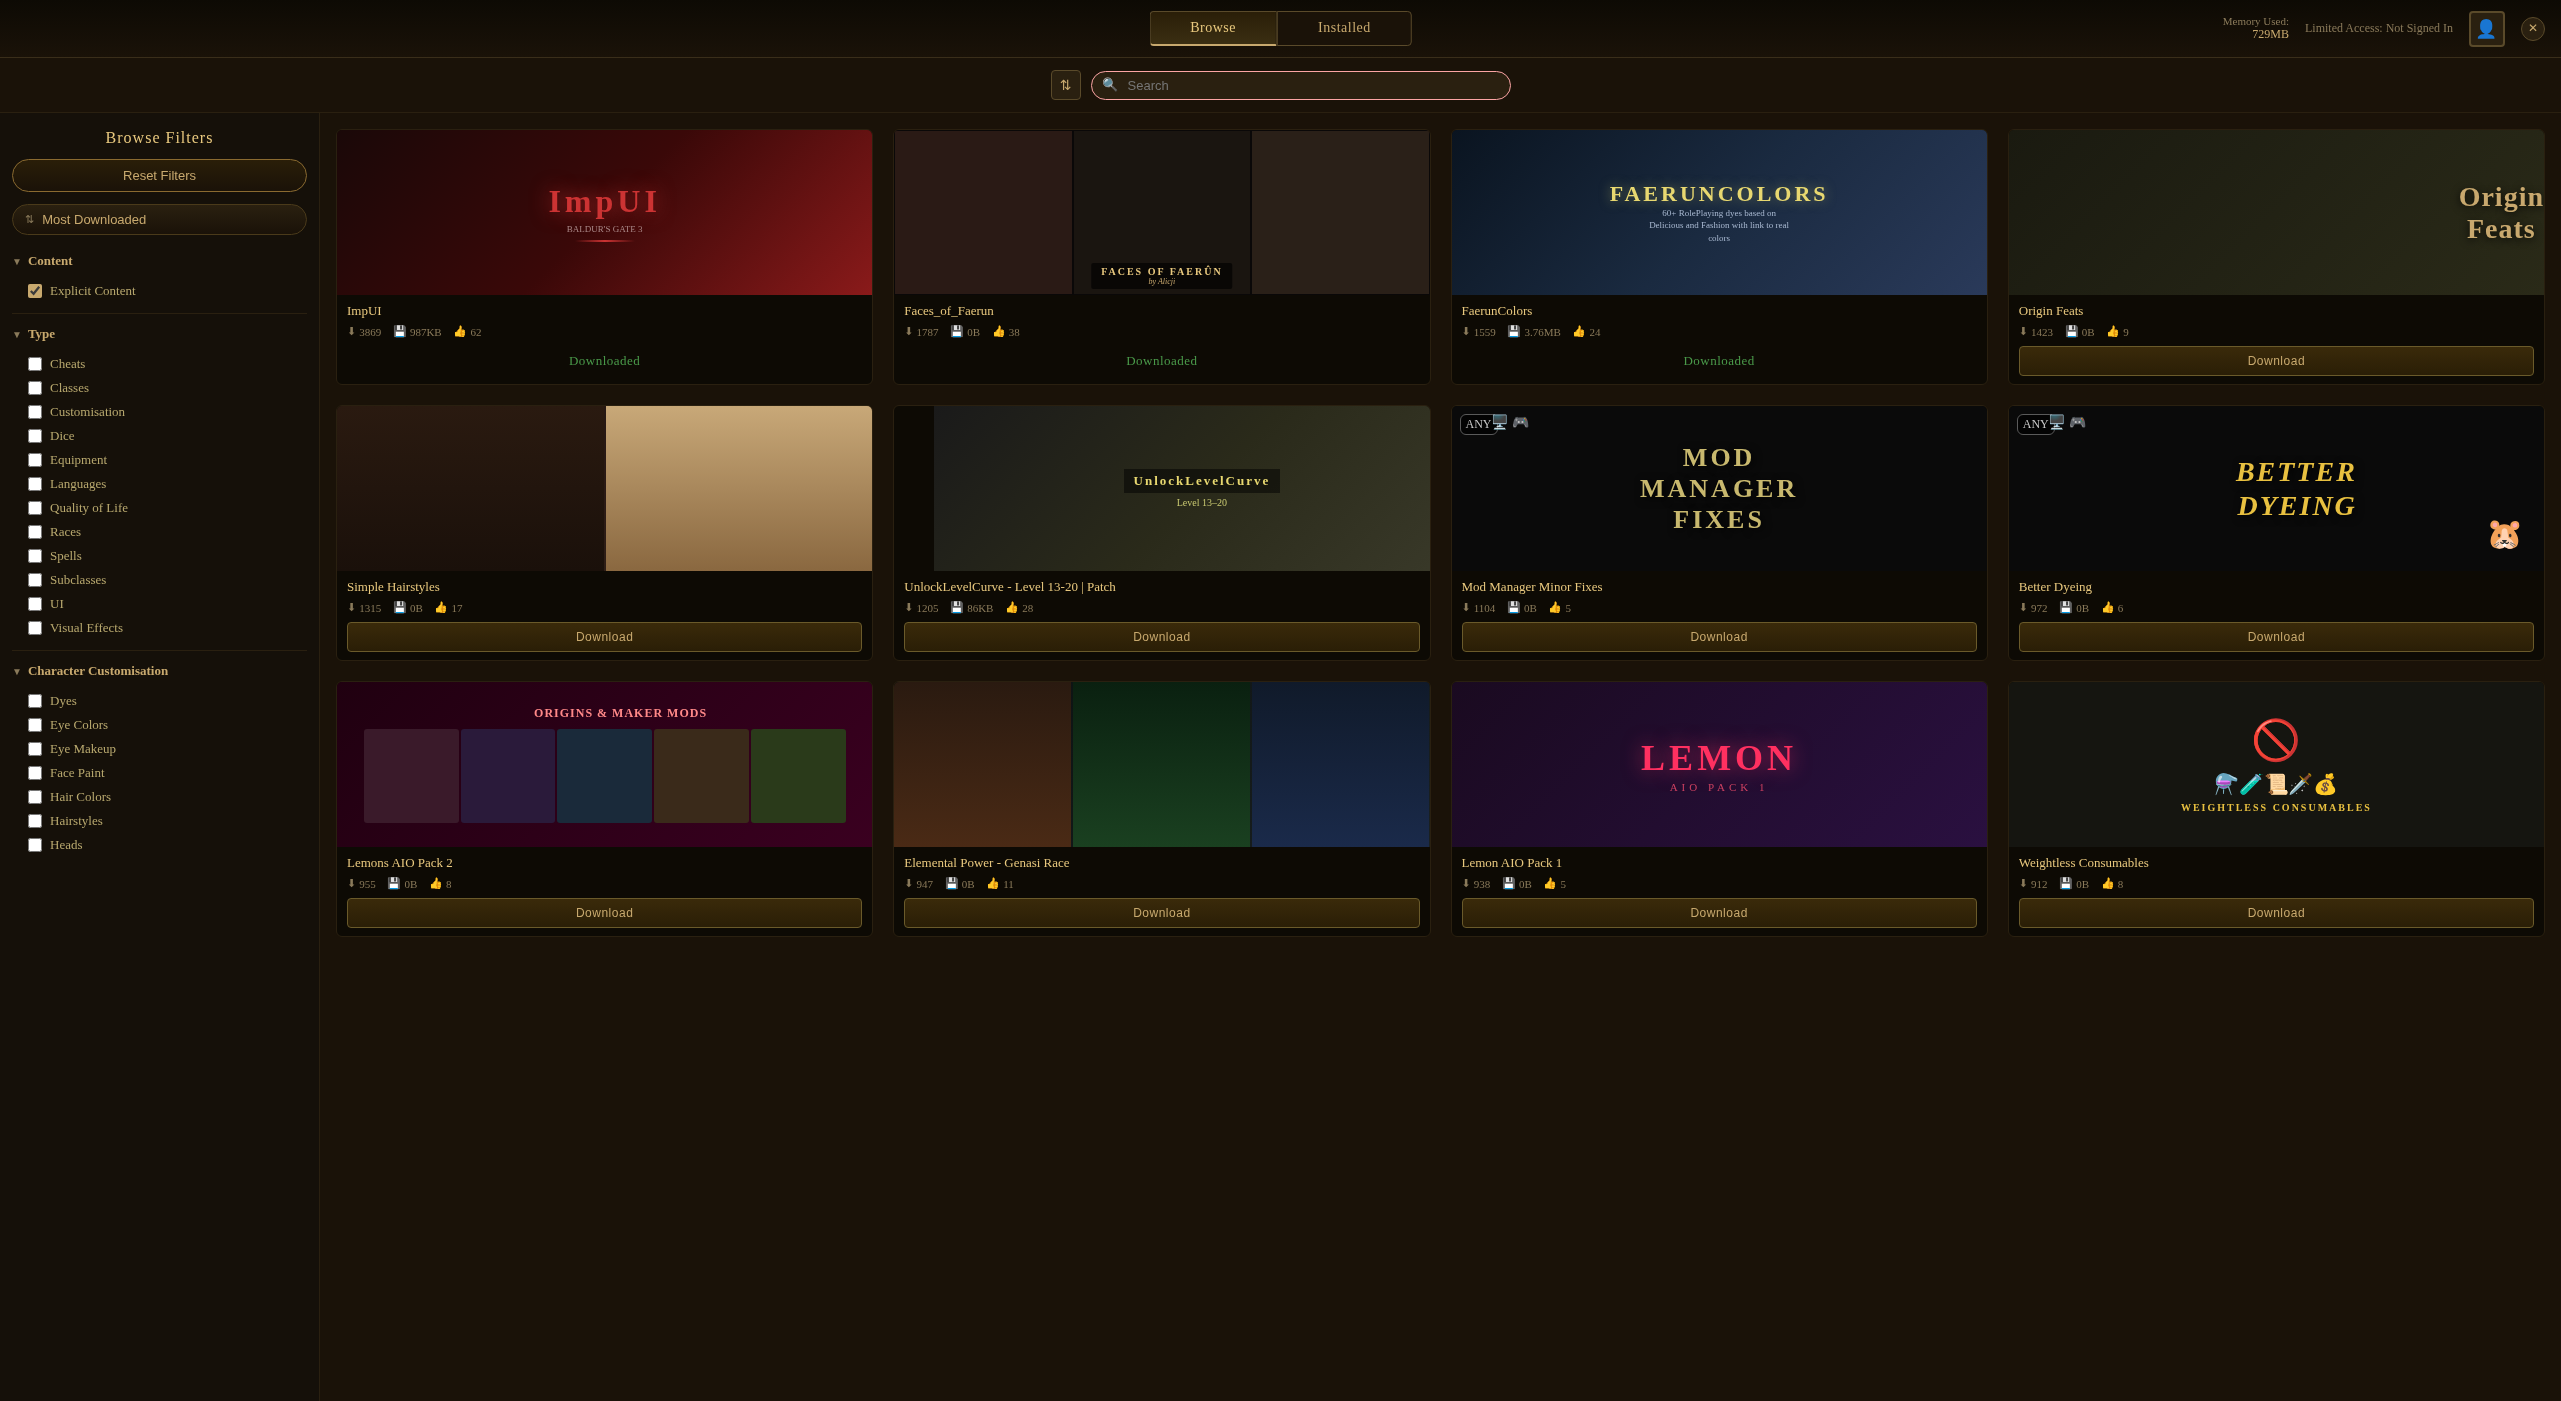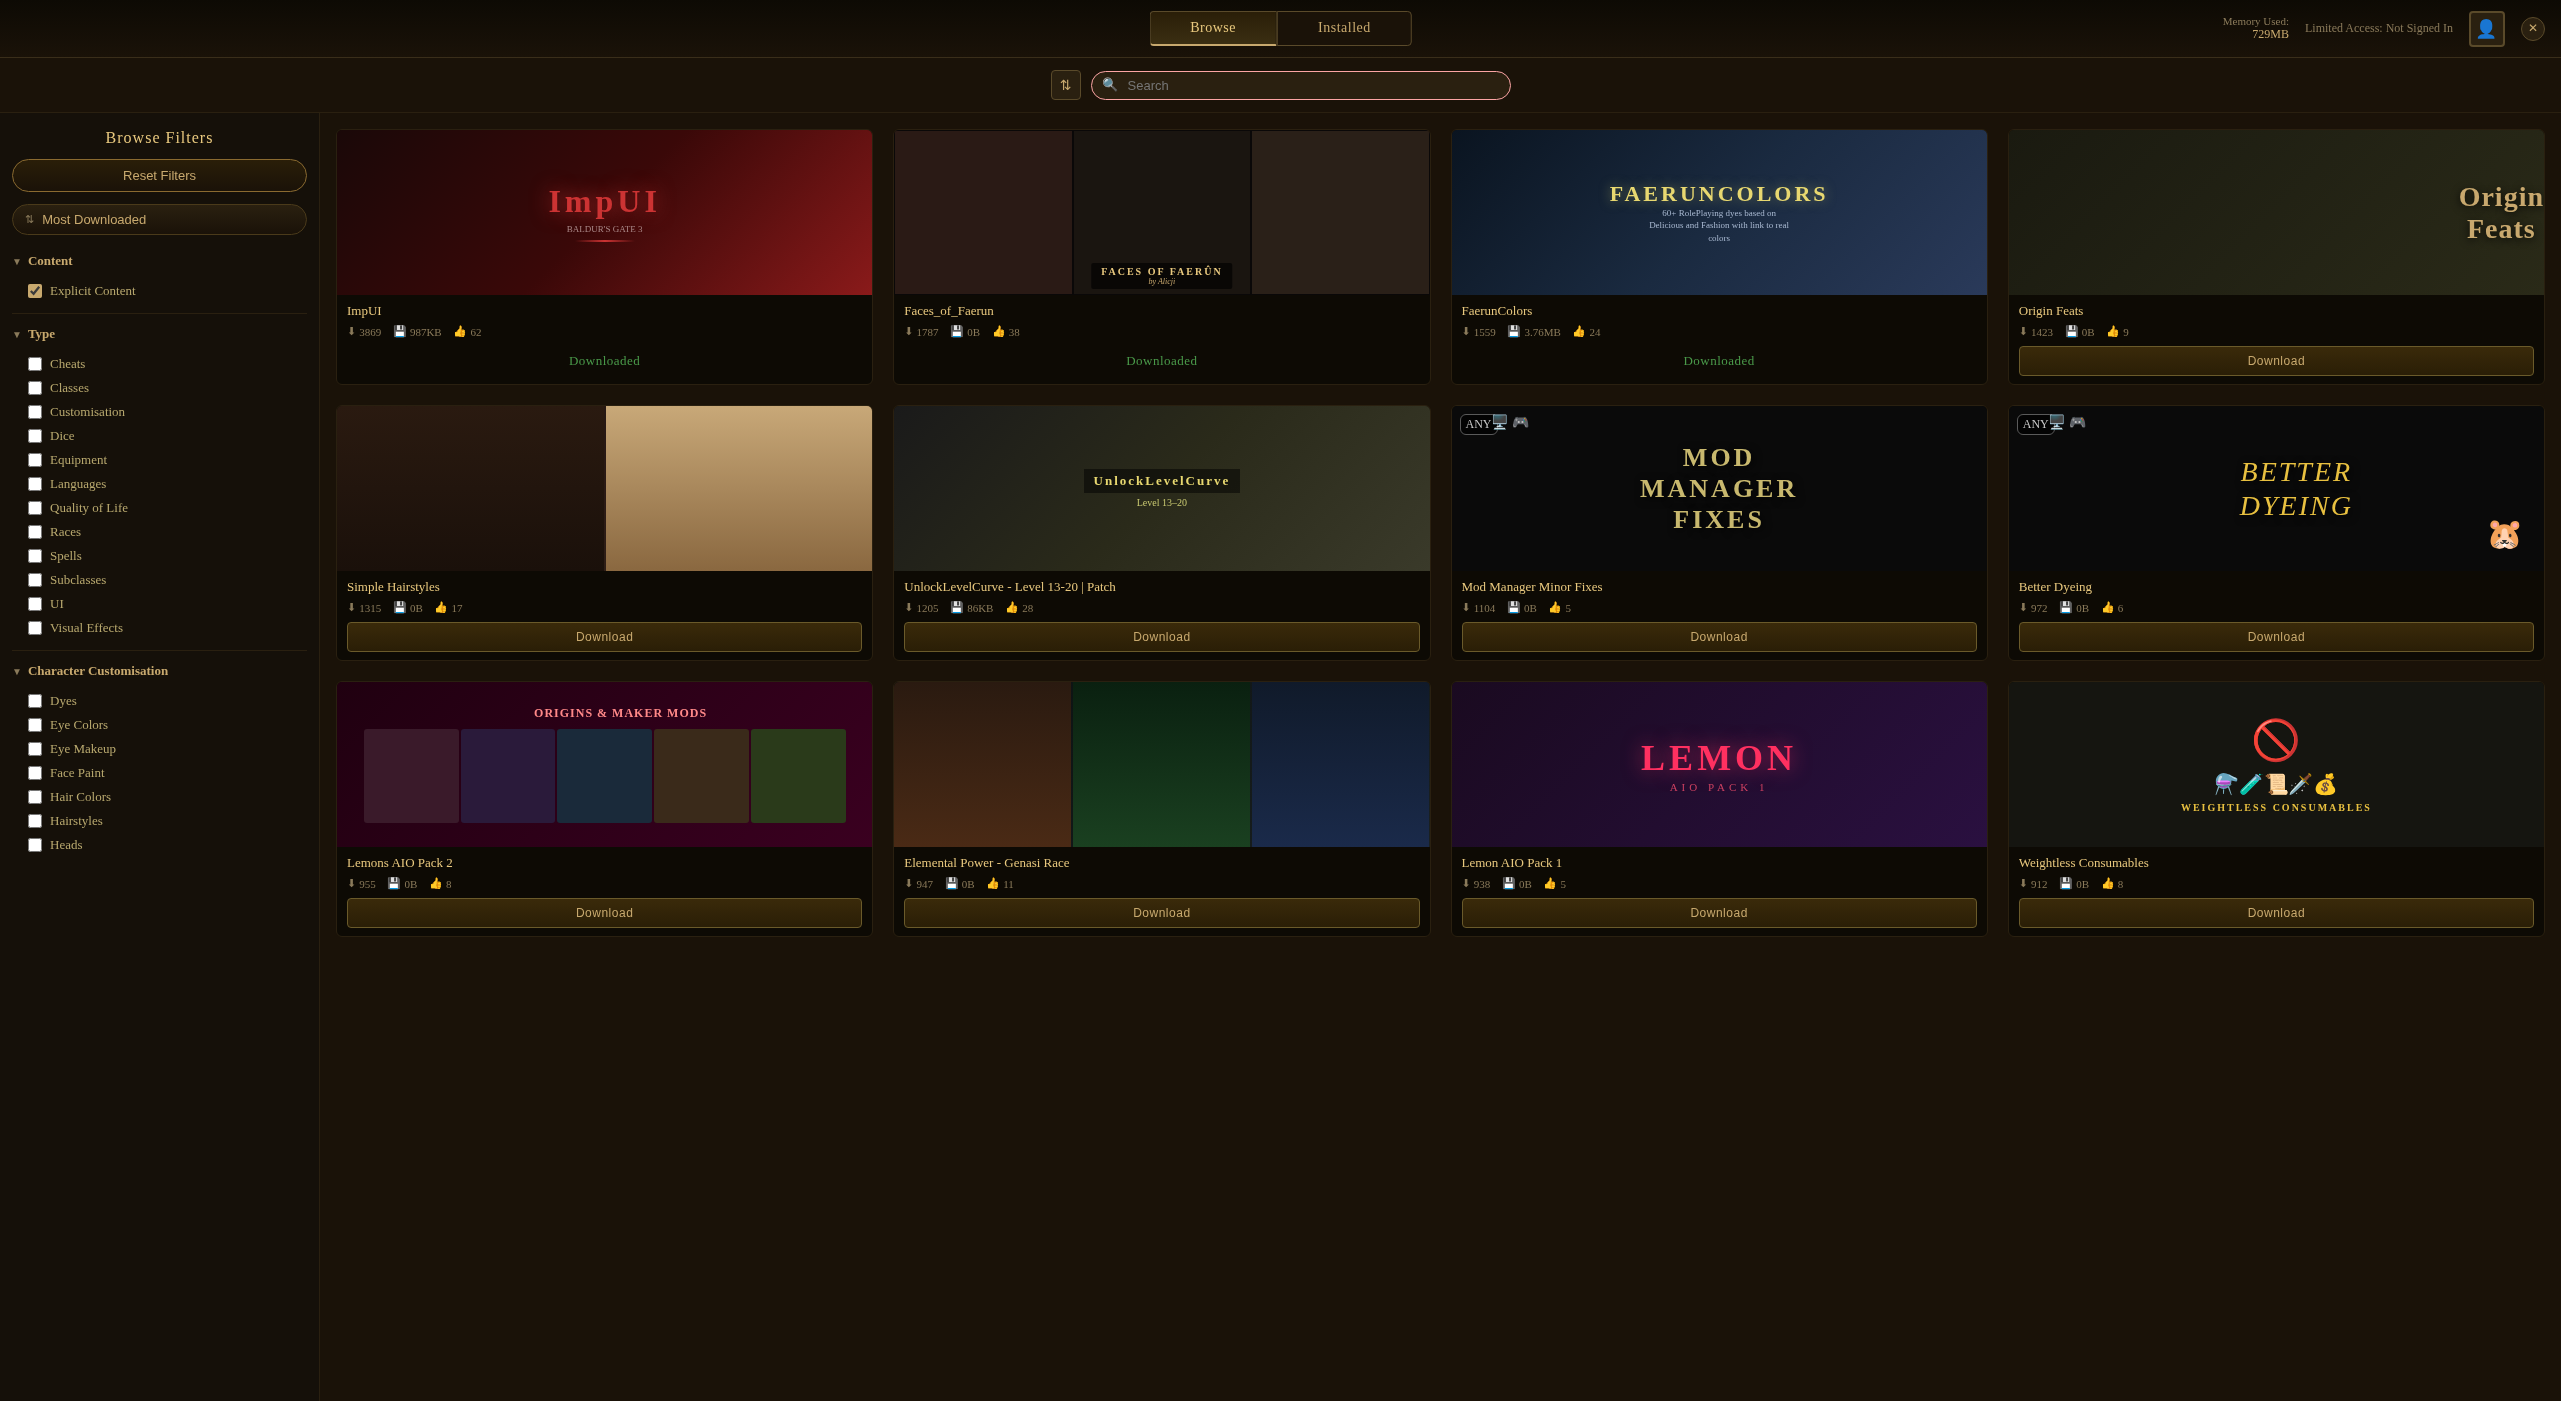--- a/index.html
+++ b/index.html
@@ -331,20 +331,21 @@
       background: linear-gradient(135deg, #0a1420 0%, #1a2a40 50%, #2a3a5a 100%);
     }
     .thumb-origin {
       background: linear-gradient(135deg, #1a1a10 0%, #2a2a18 100%);
     }
     .thumb-hairstyles {
       background: linear-gradient(135deg, #1a1210 0%, #2a1a15 50%, #3a2a1a 100%);
     }
     .thumb-unlock {
       background: linear-gradient(135deg, #1a1a1a 0%, #2a2a1a 50%, #3a3a2a 100%);
+      margin-left: 40px;
     }
     .thumb-modmanager {
       background: #0a0a0a;
     }
     .thumb-dyeing {
       background: #0a0a0a;
     }
     .thumb-lemons {
       background: linear-gradient(135deg, #200010 0%, #3a0020 100%);
     }
@@ -390,23 +391,23 @@
       font-size: 26px;
       font-weight: bold;
       color: #c8b86e;
       text-align: center;
       letter-spacing: 3px;
       line-height: 1.2;
       text-shadow: 2px 2px 8px rgba(0,0,0,0.9);
     }
     .better-dyeing-text {
       font-size: 28px;
-      font-weight: normal;
+      font-weight: bold;
       color: #e8c040;
-      text-align: center;
+      text-align: right;
       letter-spacing: 2px;
       line-height: 1.2;
       font-style: italic;
       text-shadow: 2px 2px 8px rgba(0,0,0,0.9);
       margin-left: 40px;
     }
     .lemon-text {
       font-size: 36px;
       font-weight: bold;
       color: #ff3060;

